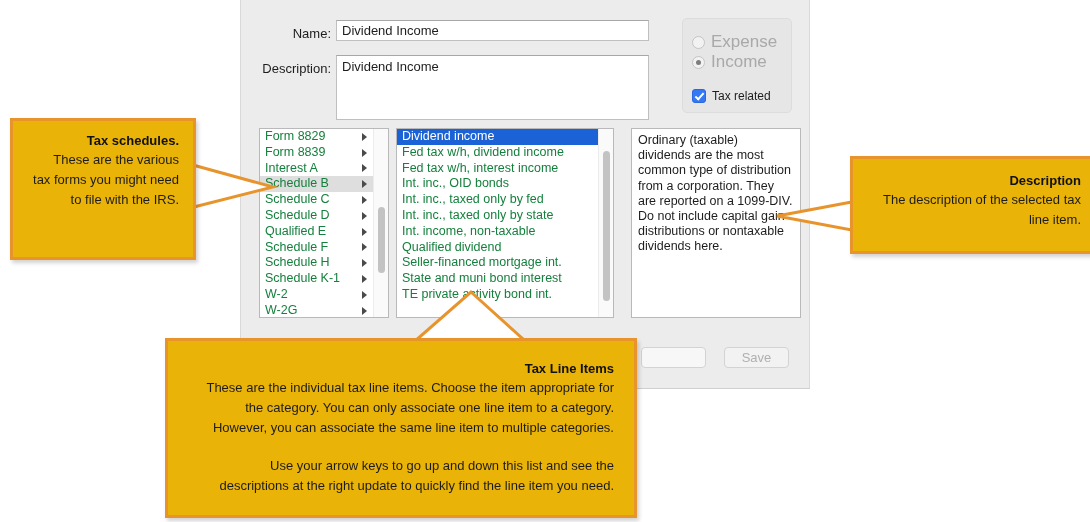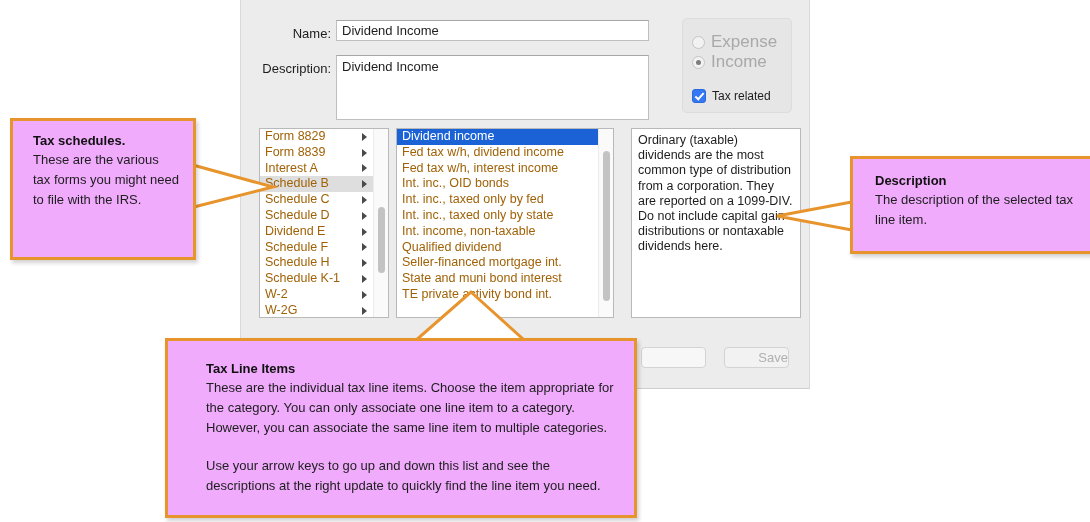--- a/index.html
+++ b/index.html
@@ -188,21 +188,21 @@
     left: 0;
     top: 0;
     right: 15px;
     bottom: 0;
     overflow: hidden;
   }
   .list-row {
     height: 15.8px;
     line-height: 15.8px;
     font-size: 12.5px;
-    color: #a16207;
+    color: #15803d;
     padding-left: 5px;
     white-space: nowrap;
     position: relative;
     box-sizing: border-box;
   }
   .list-row.selected-grey { background: #dedede; }
   .list-row.selected-blue { background: #1a62d6; color: #ffffff; }
   .disclosure {
     position: absolute;
     right: 6px;
@@ -241,21 +241,21 @@
     top: 347px;
     width: 65px;
     height: 21px;
     background: #f2f2f2;
     border: 1px solid #d3d3d3;
     border-radius: 4px;
     box-sizing: border-box;
     font-family: "Liberation Sans", sans-serif;
     font-size: 13px;
     color: #b0b0b0;
-    text-align: right;
+    text-align: center;
     line-height: 19px;
   }
   #cancel-button {
     position: absolute;
     left: 400px;
     top: 347px;
     width: 65px;
     height: 21px;
     background: #f7f7f7;
     border: 1px solid #d3d3d3;
@@ -263,25 +263,26 @@
     box-sizing: border-box;
     font-size: 13px;
     color: #b5b5b5;
     text-align: center;
     line-height: 19px;
   }
 
   
   .callout {
     position: absolute;
-    background: #f0abfc;
+    background: #eab308;
     border: 3px solid #e8942c;
     box-sizing: border-box;
     box-shadow: 2px 3px 4px rgba(0,0,0,0.18);
     z-index: 20;
+    text-align: right;
   }
   .callout-title {
     font-size: 13px;
     font-weight: bold;
     color: #111111;
     margin-bottom: 2px;
   }
   .callout-body {
     font-size: 13px;
     color: #1d1d1d;
@@ -344,21 +345,21 @@
   </div>
 
   <div class="listbox" id="schedules-list">
     <div class="list-scroll" id="schedules-rows">
         <div class="list-row"><span>Form 8829</span><span class="disclosure"></span></div>
         <div class="list-row"><span>Form 8839</span><span class="disclosure"></span></div>
         <div class="list-row"><span>Interest A</span><span class="disclosure"></span></div>
         <div class="list-row selected-grey"><span>Schedule B</span><span class="disclosure"></span></div>
         <div class="list-row"><span>Schedule C</span><span class="disclosure"></span></div>
         <div class="list-row"><span>Schedule D</span><span class="disclosure"></span></div>
-        <div class="list-row"><span>Dividend E</span><span class="disclosure"></span></div>
+        <div class="list-row"><span>Qualified E</span><span class="disclosure"></span></div>
         <div class="list-row"><span>Schedule F</span><span class="disclosure"></span></div>
         <div class="list-row"><span>Schedule H</span><span class="disclosure"></span></div>
         <div class="list-row"><span>Schedule K-1</span><span class="disclosure"></span></div>
         <div class="list-row"><span>W-2</span><span class="disclosure"></span></div>
         <div class="list-row"><span>W-2G</span><span class="disclosure"></span></div>
       </div>
     <div class="scroll-track">
       <div class="scroll-thumb" style="top:78px;height:66px;"></div>
     </div>
   </div>

